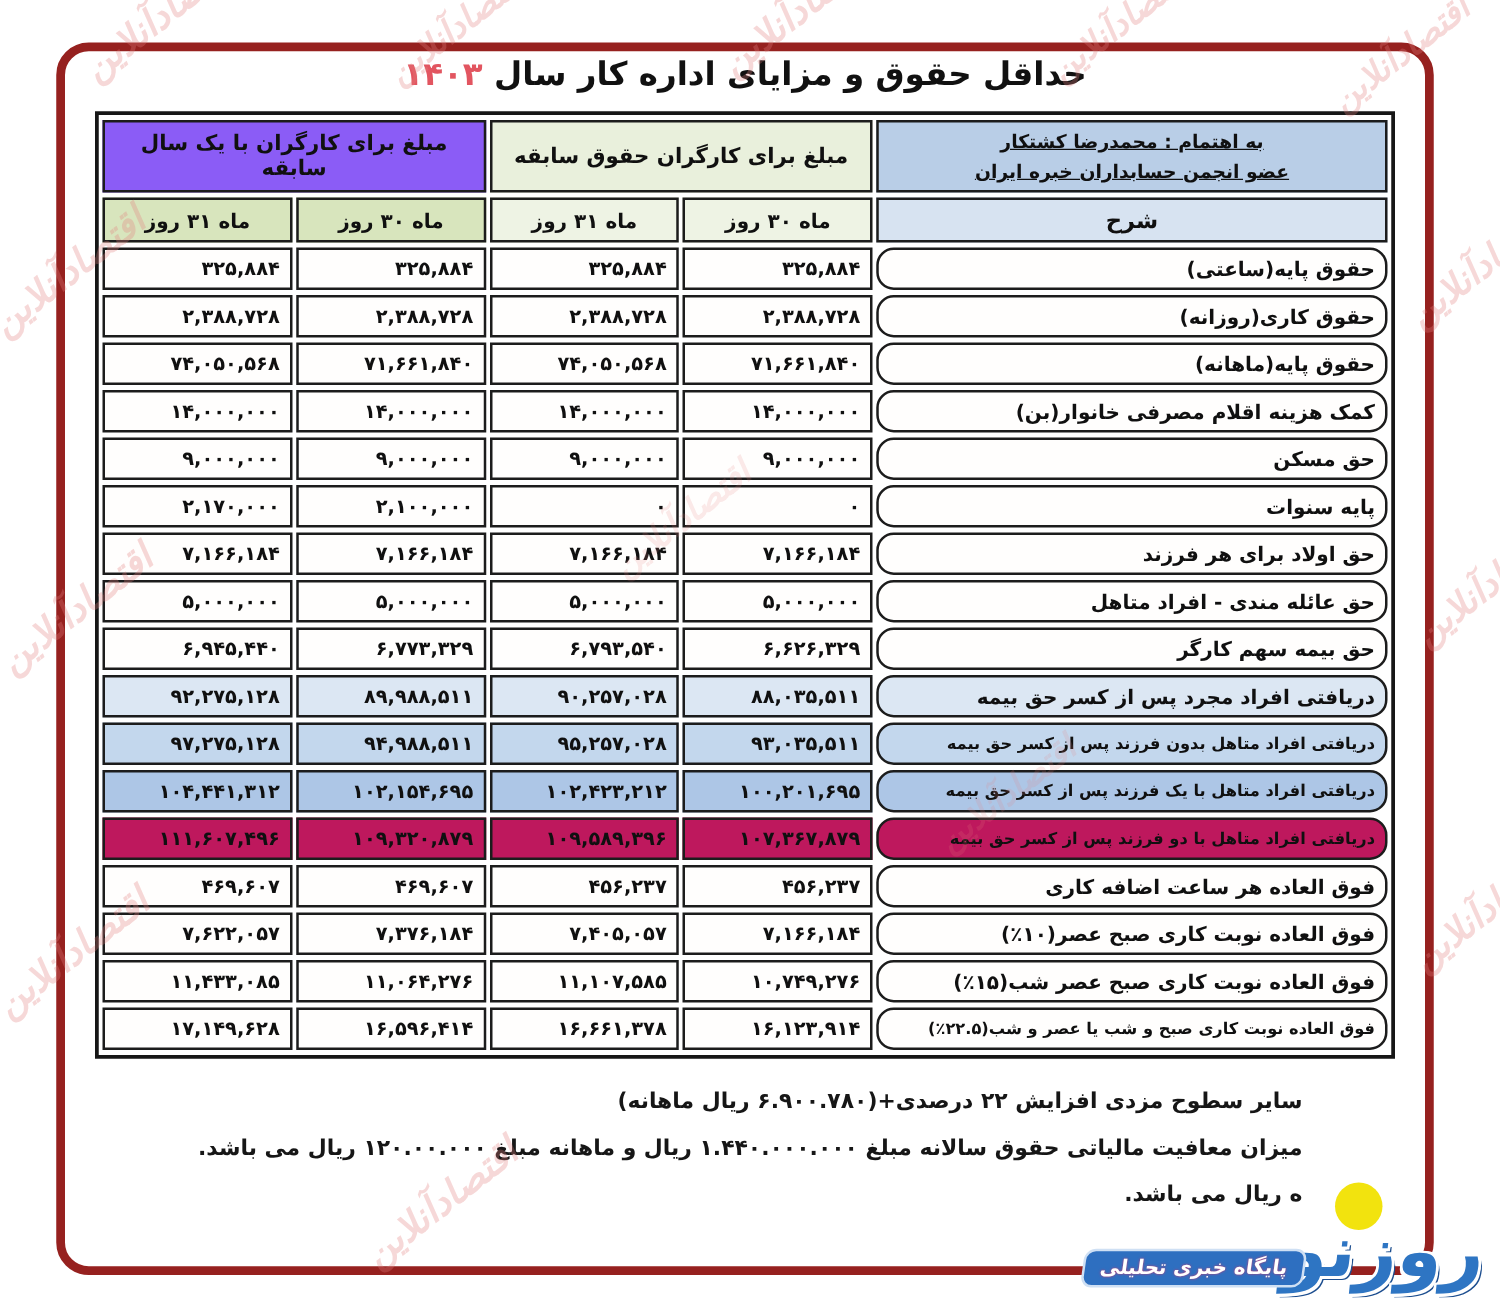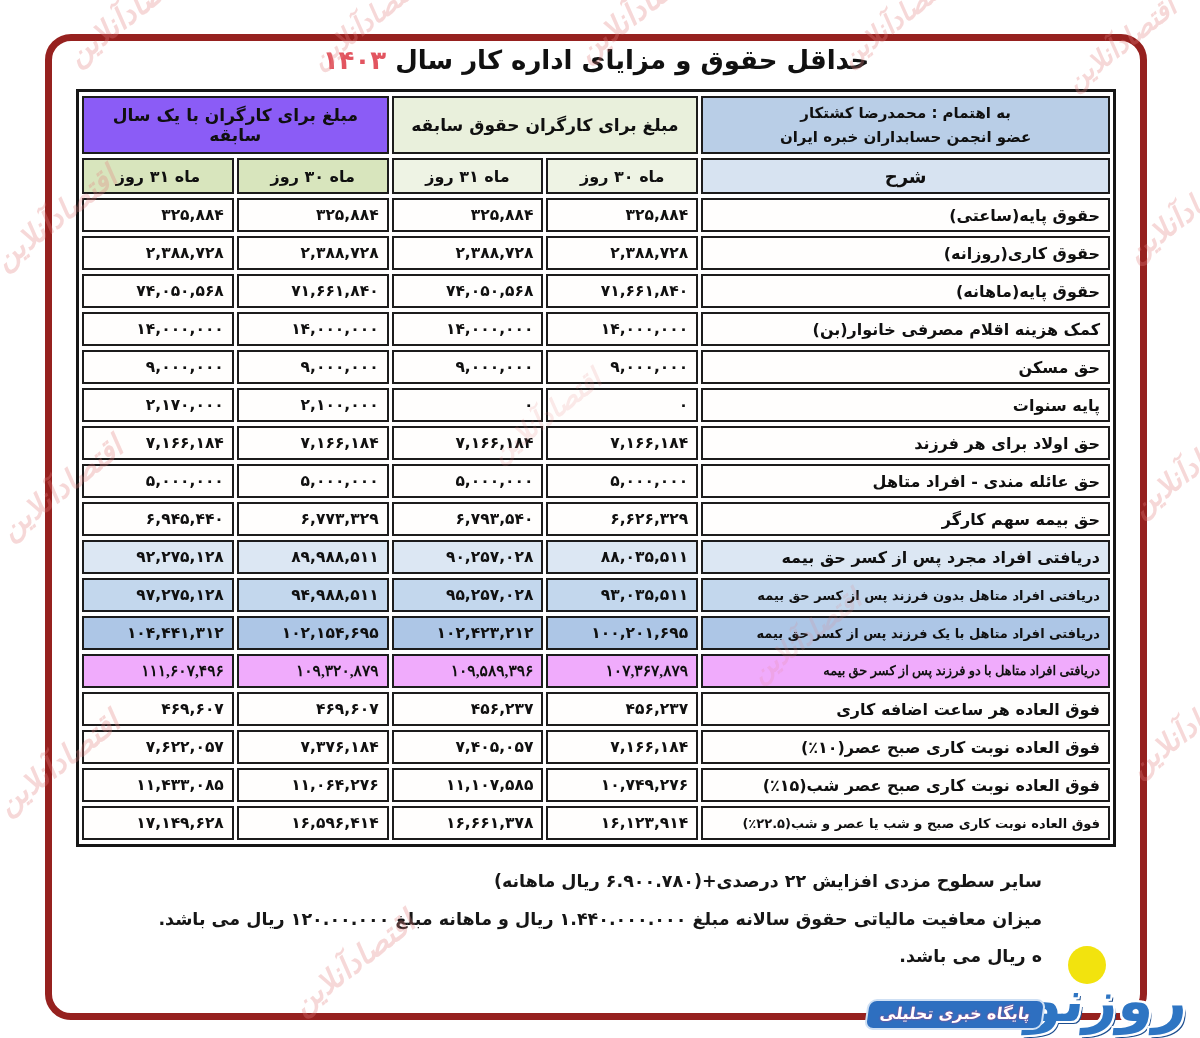--- a/index.html
+++ b/index.html
@@ -25,34 +25,34 @@
     direction:rtl;margin:14px auto 0;width:1040px;table-layout:fixed;
     border-collapse:separate;border-spacing:3px 4px;
     border:3px solid #161616;background:#fff;
   }
   table.salary col.c-desc{width:404px;}
   table.salary col.c-num{width:150px;}
   table.salary td,table.salary th{
     border:2px solid #1c1c1c;font-weight:bold;color:#101010;
     padding:2px 8px;box-sizing:border-box;overflow:hidden;
   }
-  th.author{background:#b9cee7;height:58px;font-size:15px;text-align:center;line-height:1.6;}
+  th.author{background:#b9cee7;height:58px;font-size:15px;text-align:center;line-height:1.6;text-decoration:underline;}
   th.grp{font-size:17px;text-align:center;}
   th.grp-no{background:#e9f0dc;}
   th.grp-yes{background:#8b5cf6;}
   th.sub{font-size:16px;text-align:center;height:36px;}
   th.sub-no{background:#eef3e4;}
   th.sub-yes{background:#d8e5bd;}
   th.desc{background:#d7e3f1;font-size:18px;text-align:center;height:36px;margin-top:36px;}
-  td.lbl{font-size:16px;text-align:right;white-space:nowrap;height:34px;background:#fffefd;}
+  td.lbl{font-size:16px;text-align:right;white-space:nowrap;height:34px;background:#fffefd;border-radius:14px;}
   td.val{font-size:15.5px;text-align:right;padding-left:4px;padding-right:13px;white-space:nowrap;background:#fffefd;}
   tr.tone-blue1 td{background:#dce7f3;}
   tr.tone-blue2 td{background:#c3d7ed;}
   tr.tone-blue3 td{background:#adc6e6;}
-  tr.tone-blue4 td{background:#f0abfc;font-family:Liberation Serif, serif;}
+  tr.tone-blue4 td{background:#be185d;}
   
   .footnotes{
     direction:rtl;text-align:right;
     margin:16px 98px 0 40px;
     font-size:17.5px;font-weight:bold;color:#161616;line-height:2.15;
   }
   
   .wm-layer{position:absolute;inset:0;pointer-events:none;z-index:6;opacity:.30;}
   .wm{
     position:absolute;direction:rtl;color:#e3807f;font-weight:bold;font-style:italic;

